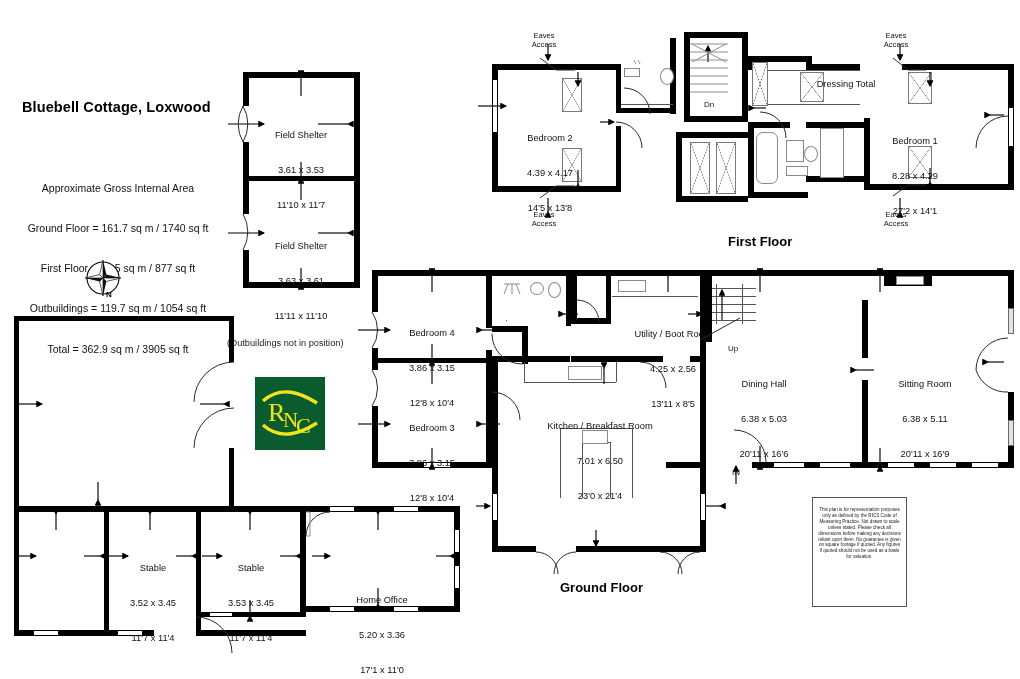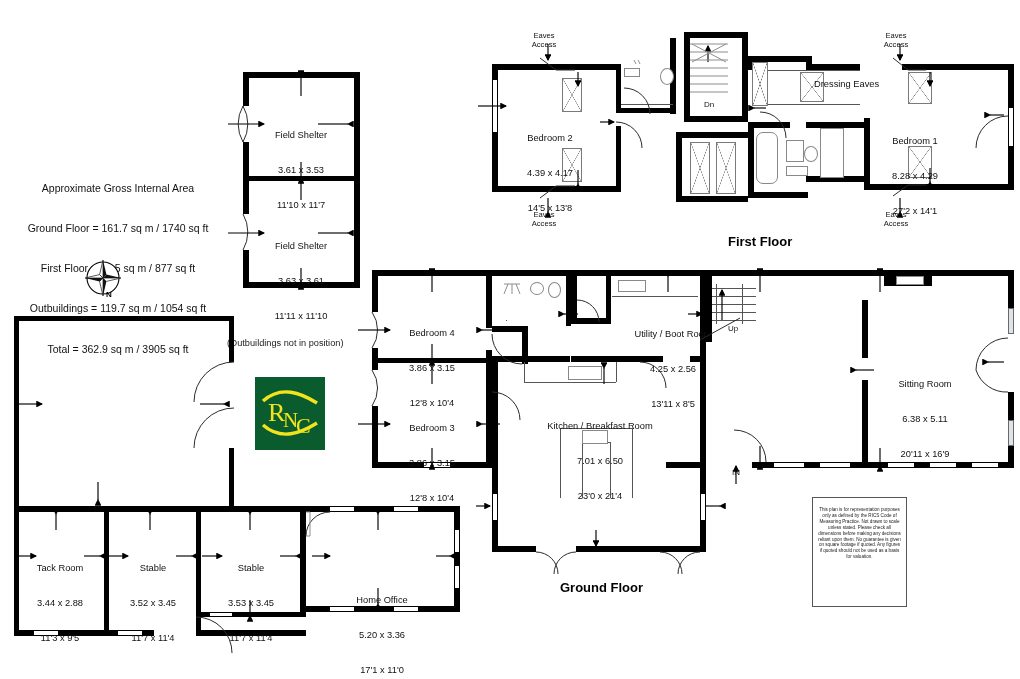--- a/index.html
+++ b/index.html
@@ -46,20 +46,21 @@
         font-size:4.6px;line-height:5.9px;text-align:center;color:#222;padding:9px 5px 5px;}
 
   #compass{position:absolute;}
   #compass .nl{position:absolute;font-size:8px;font-weight:bold;color:#000;}
 </style>
 </head>
 <body>
 
 <div id="stage">
 
+  <div class="title" style="left:22px;top:99px;">Bluebell Cottage, Loxwood</div>
 
   <div class="areas" style="left:18px;top:155px;width:200px;">
     <div>Approximate Gross Internal Area</div>
     <div>Ground Floor = 161.7 sq m / 1740 sq ft</div>
     <div>First Floor = 81.5 sq m / 877 sq ft</div>
     <div>Outbuildings = 119.7 sq m / 1054 sq ft</div>
     <div>Total = 362.9 sq m / 3905 sq ft</div>
   </div>
 
   <div class="note" style="left:227px;top:338px;">(Outbuildings not in position)</div>
@@ -134,21 +135,21 @@
   <div class="w" style="left:684px;top:116px;width:64px;height:6px;"></div>
   <div class="stairlbl" style="left:703px;top:100px;">Dn</div>
 
   <div class="w" style="left:748px;top:56px;width:60px;height:6px;"></div>
   <div class="w" style="left:806px;top:56px;width:6px;height:14px;"></div>
   <div class="w" style="left:806px;top:64px;width:54px;height:6px;"></div>
   <div class="w" style="left:748px;top:56px;width:6px;height:14px;"></div>
   <div class="thin" style="left:754px;top:70px;width:106px;height:1px;"></div>
   <div class="thin" style="left:754px;top:104px;width:106px;height:1px;"></div>
   <div class="xbox" style="left:800px;top:72px;width:24px;height:30px;"></div>
-  <div class="tiny" style="left:814px;top:80px;width:64px;font-size:9.3px;">Dressing Eaves</div>
+  <div class="tiny" style="left:814px;top:80px;width:64px;font-size:9.3px;">Dressing Total</div>
 
   <div class="w" style="left:902px;top:64px;width:112px;height:6px;"></div>
   <div class="w" style="left:1008px;top:64px;width:6px;height:126px;"></div>
   <div class="w" style="left:902px;top:184px;width:112px;height:6px;"></div>
   <div class="w" style="left:966px;top:108px;width:6px;height:0px;"></div>
   <div class="winv" style="left:1008px;top:108px;width:6px;height:38px;"></div>
 
   <div class="w" style="left:864px;top:118px;width:6px;height:72px;"></div>
   <div class="w" style="left:864px;top:184px;width:44px;height:6px;"></div>
 
@@ -241,21 +242,21 @@
   </div>
 
   <div class="w" style="left:706px;top:276px;width:6px;height:66px;"></div>
   <div class="thin" style="left:712px;top:288px;width:44px;height:1px;"></div>
   <div class="thin" style="left:712px;top:296px;width:44px;height:1px;"></div>
   <div class="thin" style="left:712px;top:304px;width:44px;height:1px;"></div>
   <div class="thin" style="left:712px;top:312px;width:44px;height:1px;"></div>
   <div class="thin" style="left:712px;top:320px;width:44px;height:1px;"></div>
   <div class="thin" style="left:716px;top:284px;width:1px;height:40px;"></div>
   <div class="thin" style="left:742px;top:284px;width:1px;height:40px;"></div>
-  <div class="stairlbl" style="left:727px;top:324px;">Up</div>
+  <div class="stairlbl" style="left:727px;top:344px;">Up</div>
 
   <div class="w" style="left:492px;top:356px;width:44px;height:6px;"></div>
   <div class="w" style="left:492px;top:356px;width:6px;height:196px;"></div>
   <div class="w" style="left:492px;top:546px;width:44px;height:6px;"></div>
   <div class="w" style="left:576px;top:546px;width:84px;height:6px;"></div>
   <div class="w" style="left:700px;top:362px;width:6px;height:190px;"></div>
   <div class="w" style="left:660px;top:546px;width:46px;height:6px;"></div>
   <div class="winv" style="left:492px;top:494px;width:6px;height:26px;"></div>
   <div class="winv" style="left:700px;top:494px;width:6px;height:26px;"></div>
   <div class="fixt" style="left:568px;top:366px;width:34px;height:14px;"></div>
@@ -277,20 +278,25 @@
     <span class="nm">23'0 x 21'4</span>
   </div>
 
   <div class="w" style="left:666px;top:462px;width:40px;height:6px;"></div>
   <div class="w" style="left:752px;top:462px;width:116px;height:6px;"></div>
   <div class="w" style="left:862px;top:300px;width:6px;height:58px;"></div>
   <div class="w" style="left:862px;top:380px;width:6px;height:88px;"></div>
   <div class="win" style="left:774px;top:462px;width:30px;height:6px;"></div>
   <div class="win" style="left:820px;top:462px;width:30px;height:6px;"></div>
 
+  <div class="room" style="left:706px;top:356px;width:116px;">
+    <span class="nm">Dining Hall</span>
+    <span class="nm">6.38 x 5.03</span>
+    <span class="nm">20'11 x 16'6</span>
+  </div>
   <div class="tiny" style="left:722px;top:468px;width:28px;font-size:8px;">IN</div>
 
   <div class="w" style="left:868px;top:270px;width:146px;height:6px;"></div>
   <div class="w" style="left:1008px;top:276px;width:6px;height:58px;"></div>
   <div class="w" style="left:1008px;top:392px;width:6px;height:76px;"></div>
   <div class="w" style="left:868px;top:462px;width:146px;height:6px;"></div>
   <div class="w" style="left:884px;top:276px;width:48px;height:10px;"></div>
   <div class="fixt" style="left:896px;top:276px;width:28px;height:9px;"></div>
   <div class="glass" style="left:1008px;top:308px;width:6px;height:26px;"></div>
   <div class="glass" style="left:1008px;top:420px;width:6px;height:26px;"></div>
@@ -322,25 +328,20 @@
   <div class="win" style="left:330px;top:506px;width:24px;height:6px;"></div>
   <div class="win" style="left:394px;top:506px;width:24px;height:6px;"></div>
   <div class="win" style="left:330px;top:606px;width:24px;height:6px;"></div>
   <div class="win" style="left:394px;top:606px;width:24px;height:6px;"></div>
   <div class="winv" style="left:454px;top:530px;width:6px;height:22px;"></div>
   <div class="winv" style="left:454px;top:566px;width:6px;height:22px;"></div>
   <div class="win" style="left:210px;top:612px;width:22px;height:5px;"></div>
   <div class="win" style="left:118px;top:630px;width:24px;height:6px;"></div>
   <div class="win" style="left:34px;top:630px;width:24px;height:6px;"></div>
 
-  <div class="room" style="left:14px;top:540px;width:92px;">
-    <span class="nm">Tack Room</span>
-    <span class="nm">3.44 x 2.88</span>
-    <span class="nm">11'3 x 9'5</span>
-  </div>
   <div class="room" style="left:107px;top:540px;width:92px;">
     <span class="nm">Stable</span>
     <span class="nm">3.52 x 3.45</span>
     <span class="nm">11'7 x 11'4</span>
   </div>
   <div class="room" style="left:204px;top:540px;width:94px;">
     <span class="nm">Stable</span>
     <span class="nm">3.53 x 3.45</span>
     <span class="nm">11'7 x 11'4</span>
   </div>

